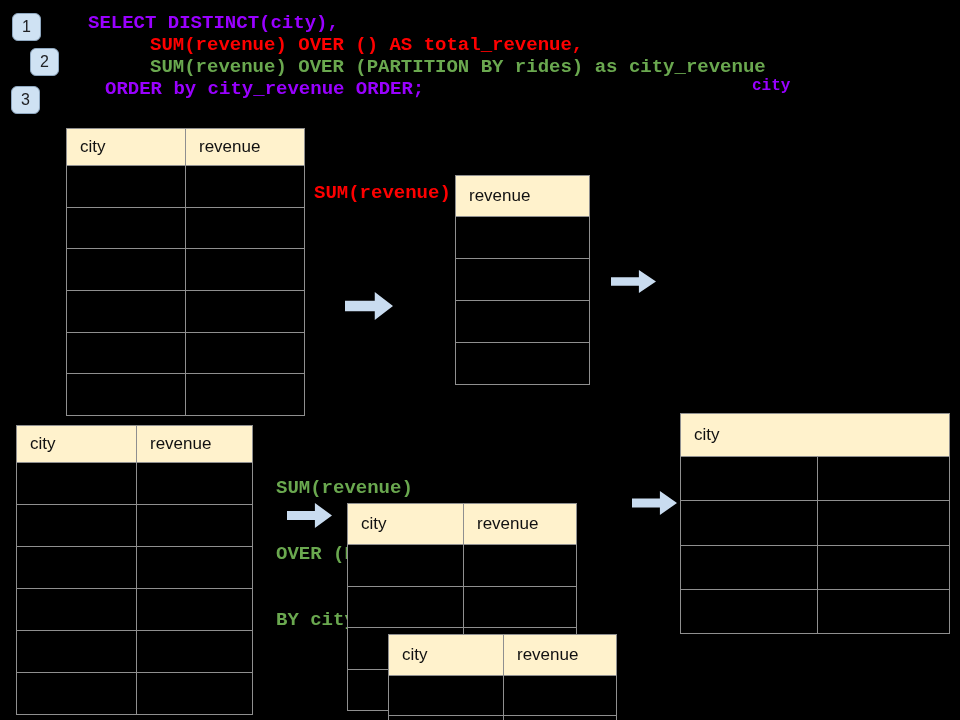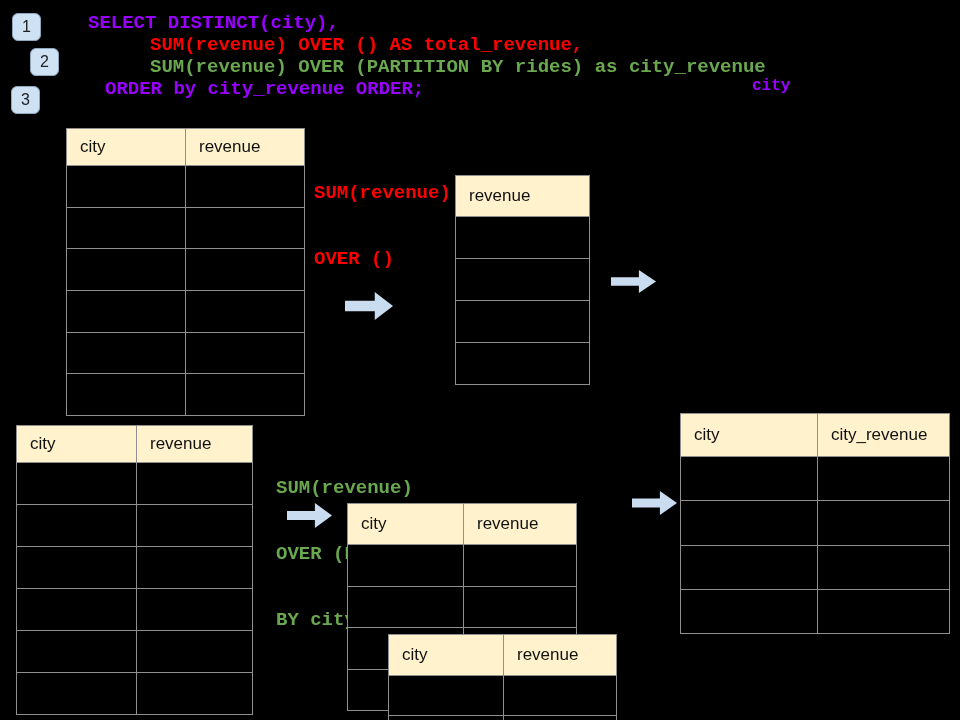--- a/index.html
+++ b/index.html
@@ -146,21 +146,20 @@
     <div class="sql-line c-green ind-2">SUM(revenue) OVER (PARTITION BY rides) as city_revenue</div>
     <div class="sql-line c-purple ind-1">ORDER by city_revenue ORDER;</div>
   </div>
 
   <div class="side-note">
     <div>city</div>
   </div>
 
   <div class="annotation ann-total">
     <div>SUM(revenue)</div>
-    <div>OVER ()</div>
   </div>
 
   <div class="annotation ann-part">
     <div>SUM(revenue)</div>
     <div>OVER (PARTITION</div>
     <div>BY city)</div>
   </div>
 
   <div class="tbl tbl-source-top">
     <div class="thead" style="height:37px;">
@@ -310,21 +309,20 @@
 
   <div class="arrow arrow-4">
     <svg width="45" height="24" viewBox="0 0 100 60" preserveAspectRatio="none">
       <polygon points="0,19 62,19 62,0 100,30 62,60 62,41 0,41" fill="#C9DCF0"></polygon>
     </svg>
   </div>
 
   <div class="tbl tbl-final">
     <div class="thead" style="height:43px;">
       <div class="th" style="width:137px;">city</div>
-      <div class="th" style="width:131px;">city_revenue</div>
     </div>
     <div class="tbody">
         <div class="tr">
           <div class="td" style="width: 137px;"></div>
           <div class="td" style="width: 131px;"></div>
         </div>
         <div class="tr">
           <div class="td" style="width: 137px;"></div>
           <div class="td" style="width: 131px;"></div>
         </div>

